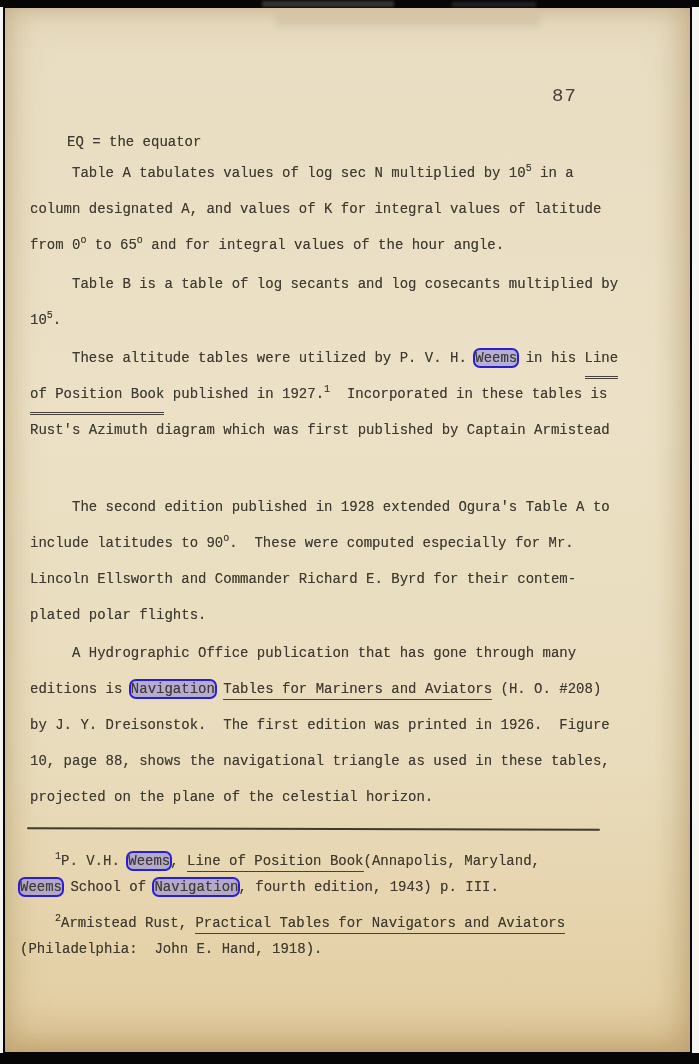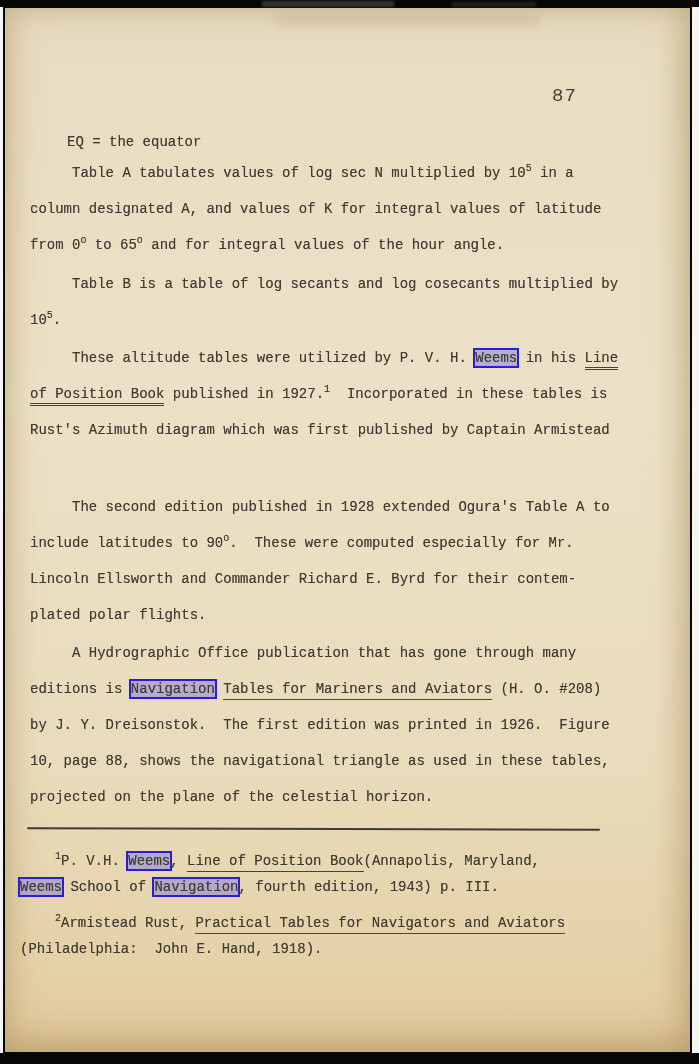--- a/index.html
+++ b/index.html
@@ -41,23 +41,23 @@
   .blk-p2 { top:258px; }
   .blk-p3 { top:332px; }
   .blk-p4 { top:481px; }
   .blk-p5 { top:627px; }
   .blk-fn1 { top:840px; }
   .blk-fn2 { top:902px; }
   .sep { position:absolute; left:22px; top:820px; width:573px; height:2px;
     background:#3f3b31; transform:rotate(.15deg); border-radius:1px; }
   .sup { font-size:10px; position:relative; top:-6px; }
   .u  { border-bottom:1px solid #46423a; padding-bottom:2px;text-align:center; }
-  .u2 { border-bottom:3px double #46423a; padding-bottom:1px; }
+  .u2 { border-bottom:3px double #46423a; padding-bottom:10px; }
   .hl { background:rgba(128,124,226,.5); outline:2px solid #2a1ed2;
-    outline-offset:0; border-radius:0; }
+    outline-offset:0; border-radius:5px; }
 </style>
 </head>
 <body>
 
 <div class="scan">
   <div class="smudge-bar1"></div>
   <div class="smudge-bar2"></div>
   <div class="edge-white edge-left"></div>
   <div class="edge-white edge-right"></div>
   <div class="page">

